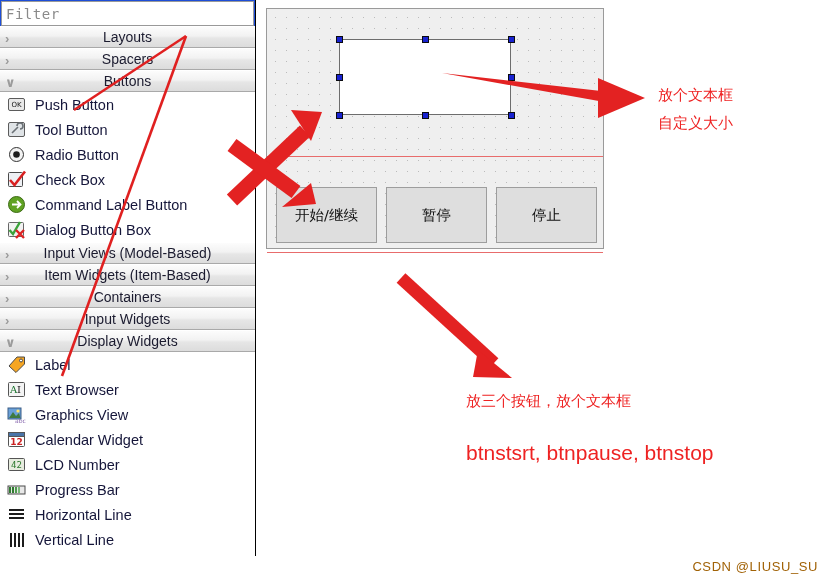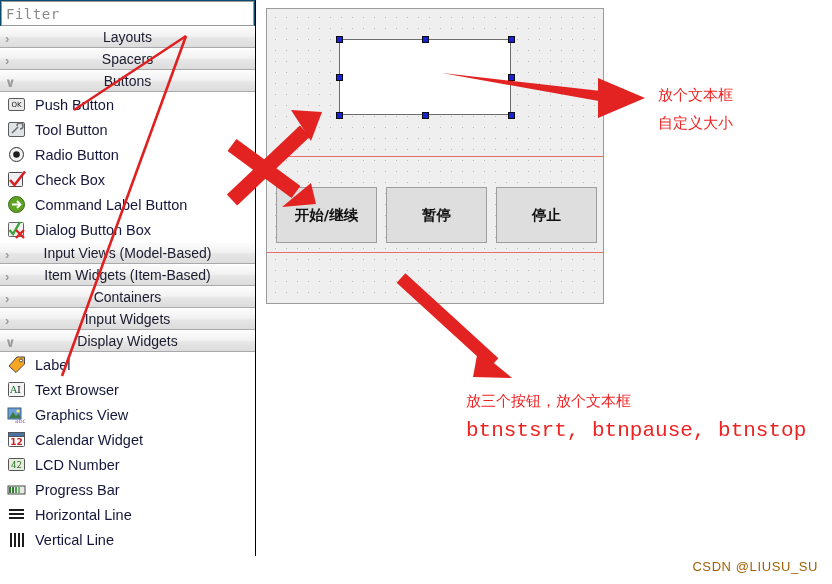--- a/index.html
+++ b/index.html
@@ -6,21 +6,21 @@
   body{
     width:832px;height:584px;
     background:#ffffff;
     font-family:"Liberation Sans","DejaVu Sans",sans-serif;
     overflow:hidden;position:relative;
   }
 
   
   #widgetbox{
     position:absolute;left:0;top:0;width:256px;height:556px;
-    background:#0c4a6e;
+    background:#1d4ed8;
     border-right:1px solid #000;
     box-sizing:border-box;
     overflow:hidden;
   }
   #filterbar{
     height:25px;box-sizing:border-box;
     margin:1px 1px 0 1px;
     border:1px solid #999;
     background:#ffffff;
     display:flex;align-items:center;
@@ -56,28 +56,27 @@
     font-size:14.5px;color:#15163a;margin-left:8px;
     font-family:"Liberation Sans","DejaVu Sans",sans-serif;
   }
   .ico{width:21px;height:21px;flex:0 0 21px;position:relative;}
 
   
   .ico svg{display:block;width:21px;height:21px;}
 
   
   #canvas{
-    position:absolute;left:266px;top:8px;width:338px;height:296px;
+    position:absolute;left:266px;top:8px;width:338px;height:241px;
     background:#efefef;
     border:1px solid #9a9a9a;
     box-sizing:border-box;
     background-image:radial-gradient(#bbbbbb 0.6px, transparent 0.7px);
     background-size:11px 11px;
     background-position:3px 3px;
-    font-weight:bold;
   }
   .guide{position:absolute;left:0;width:100%;height:0;border-top:1px solid #e86c6c;}
 
   #textbox{
     position:absolute;left:72px;top:30px;width:172px;height:76px;
     background:#ffffff;border:1px solid #6d6d6d;box-sizing:border-box;
   }
   .handle{
     position:absolute;width:7px;height:7px;background:#1822d0;
     border:1.5px solid #0a0a10;box-sizing:border-box;
@@ -94,22 +93,22 @@
   
   #annot{position:absolute;left:0;top:0;width:832px;height:584px;pointer-events:none;}
 
   .redtext{
     position:absolute;color:#ee2222;
     font-family:"DejaVu Serif","Liberation Serif",serif;
     font-size:15px;line-height:27px;white-space:nowrap;
   }
   .redmono{
     position:absolute;color:#ee2222;
-    font-family:Liberation Mono, monospace;
-    font-size:21px;line-height:27px;white-space:nowrap;
+    font-family:Liberation Sans, sans-serif;
+    font-size:21px;line-height:27px;white-space:nowrap;margin-top:22px;
   }
 
   #watermark{
     position:absolute;right:14px;bottom:10px;
     color:#a16207;font-size:13px;letter-spacing:0.6px;
     font-family:"Liberation Sans","DejaVu Sans",sans-serif;
   }
 </style>
 </head>
 <body>

